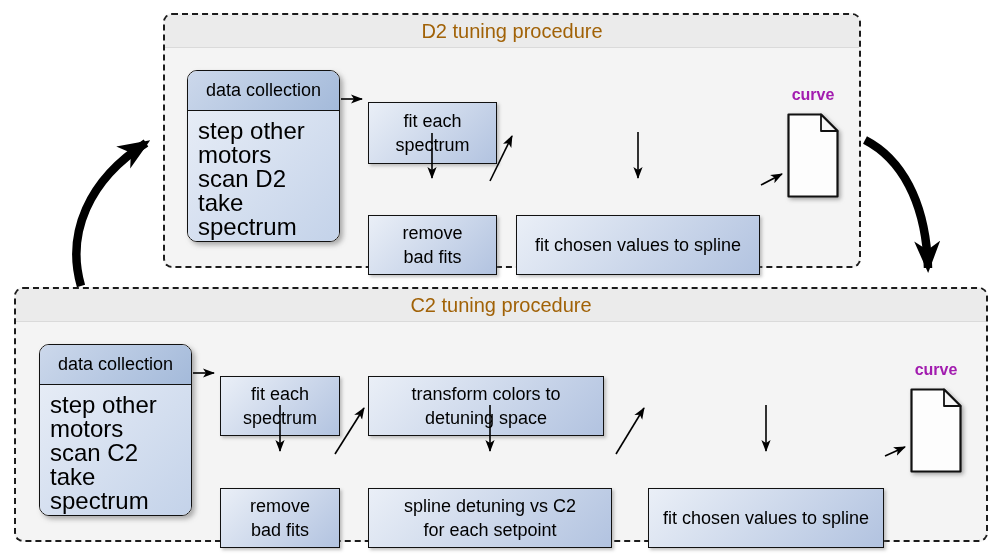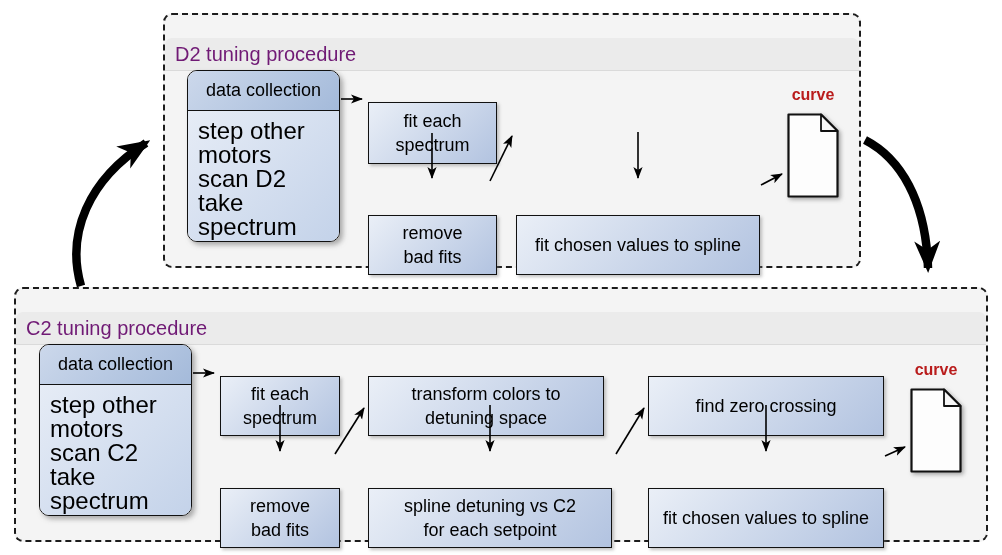--- a/index.html
+++ b/index.html
@@ -11,22 +11,22 @@
   .panel{
     position:absolute;box-sizing:border-box;
     background:var(--section-bg);
     border:2px dashed #1c1c1c;border-radius:9px;
   }
   .panel-title{
     box-sizing:border-box;width:100%;height:33px;
     background:var(--section-title-bg);
     border-bottom:1px solid #dadada;
     border-radius:7px 7px 0 0;
-    text-align:left;padding:0 10px;
-    font-size:20px;line-height:32px;color:#701a75;margin-top:23px;
+    text-align:center;padding:0 10px;
+    font-size:20px;line-height:32px;color:#a16207;
   }
   
   .node{
     position:absolute;box-sizing:border-box;
     border:1.6px solid #111;
     background:linear-gradient(135deg,var(--box-light) 0%,var(--box-dark) 100%);
     display:flex;align-items:center;justify-content:center;
     text-align:center;font-size:18px;line-height:24px;
     white-space:pre-line;
     box-shadow:2px 2px 3px rgba(120,120,120,0.45);
@@ -46,21 +46,21 @@
     font-size:18px;
   }
   .dc-body{
     flex:1 1 auto;
     background:linear-gradient(135deg,var(--dcbody-light) 0%,var(--dcbody-dark) 100%);
     padding:8px 10px;font-size:24px;line-height:24px;
     white-space:pre-line;text-align:left;
   }
   .curve-label{
     position:absolute;text-align:center;
-    font-size:16px;font-weight:bold;color:#b91c1c;
+    font-size:16px;font-weight:bold;color:#a21caf;
   }
   .doc-icon{position:absolute;}
   .doc-icon svg{display:block;filter:drop-shadow(2px 2px 2px rgba(110,110,110,0.6));}
   .arrow-layer{position:absolute;left:0;top:0;width:1002px;height:555px;pointer-events:none;}
 </style>
 </head>
 <body>
 
 <div class="canvas">
 
@@ -94,21 +94,20 @@
   <div class="dc" style="left:39px;top:344px;width:153px;height:172px">
     <div class="dc-header">data collection</div>
     <div class="dc-body">step other motors
 scan C2
 take spectrum</div>
   </div>
   <div class="node" style="left:220px;top:344px;width:120px;height:60px">fit each
 spectrum</div>
   <div class="node" style="left:368px;top:344px;width:236px;height:60px">transform colors to
 detuning space</div>
-  <div class="node" style="left:648px;top:344px;width:236px;height:60px">find zero crossing</div>
   <div class="node" style="left:220px;top:456px;width:120px;height:60px">remove
 bad fits</div>
   <div class="node" style="left:368px;top:456px;width:244px;height:60px">spline detuning vs C2
 for each setpoint</div>
   <div class="node" style="left:648px;top:456px;width:236px;height:60px">fit chosen values to spline</div>
   <div class="curve-label" style="left:906px;top:361px;width:60px">curve</div>
   <div class="doc-icon" style="left:910px;top:388px">
     <svg width="52" height="85" viewBox="0 0 52 85">
       <path d="M1.5 1.5 L34 1.5 L50.5 18 L50.5 83.5 L1.5 83.5 Z" fill="#fdfdfd" stroke="#111" stroke-width="2.2" stroke-linejoin="round"></path>
       <path d="M34 1.5 L34 18 L50.5 18 Z" fill="#f6f6f6" stroke="#111" stroke-width="1.8" stroke-linejoin="round"></path>

